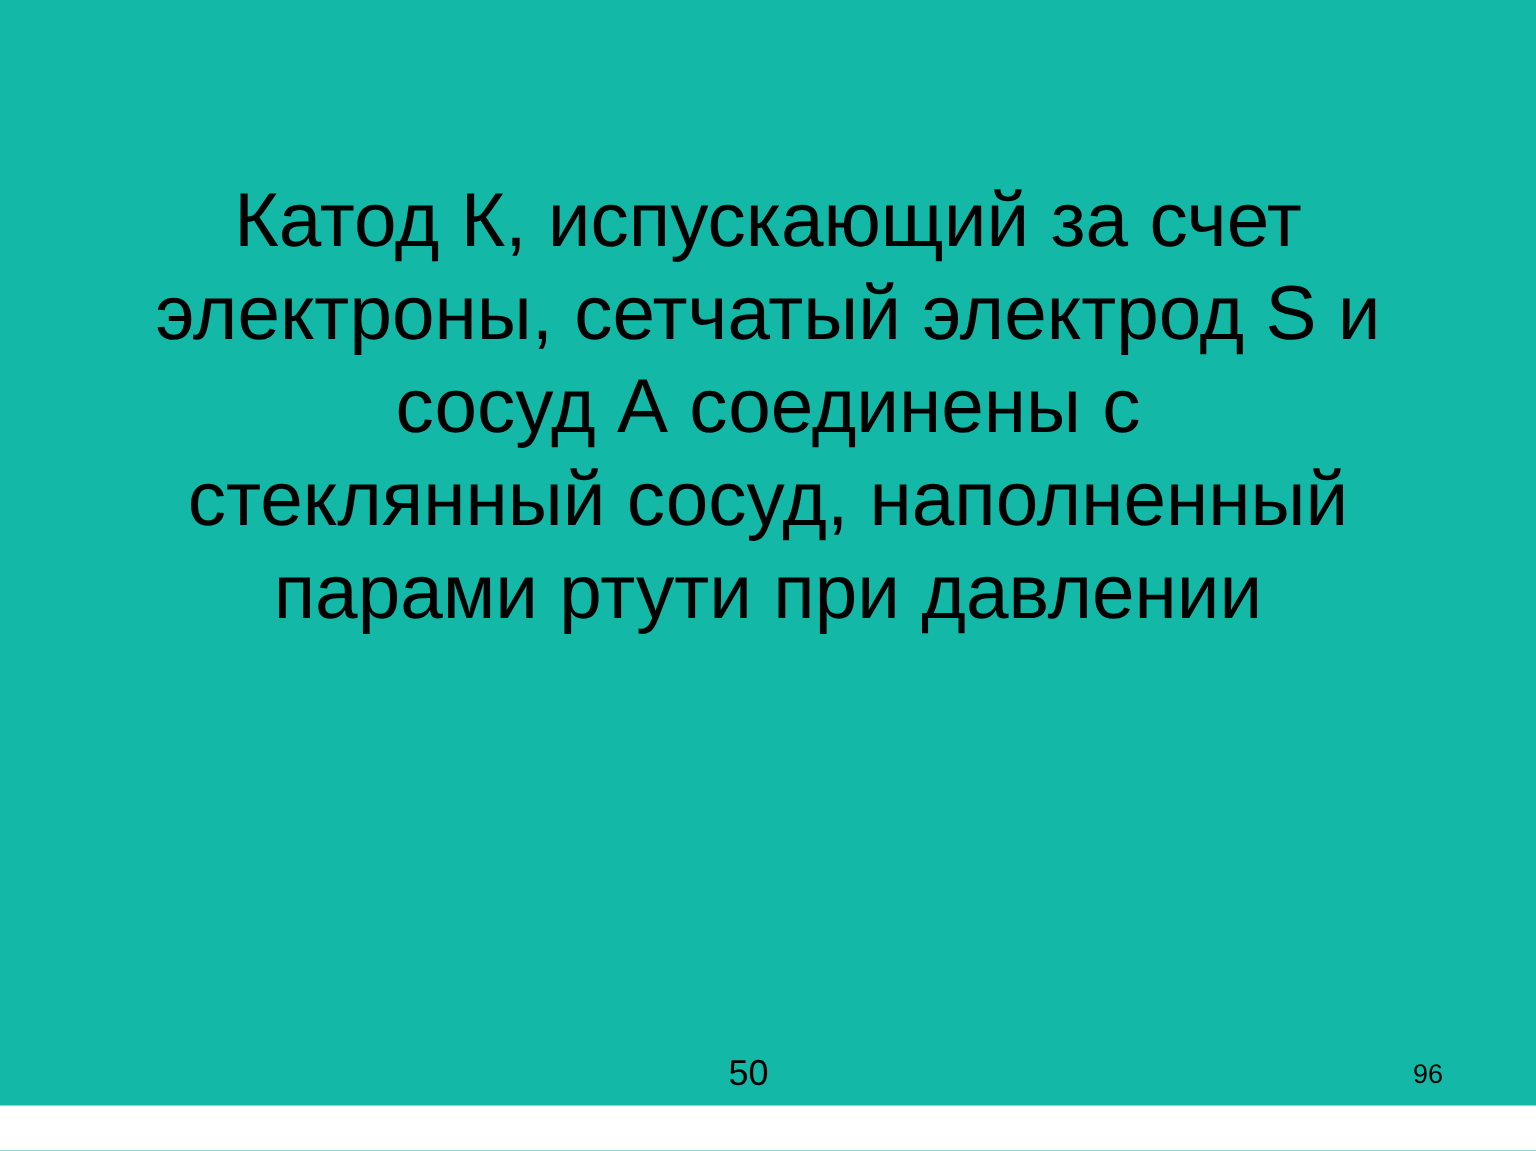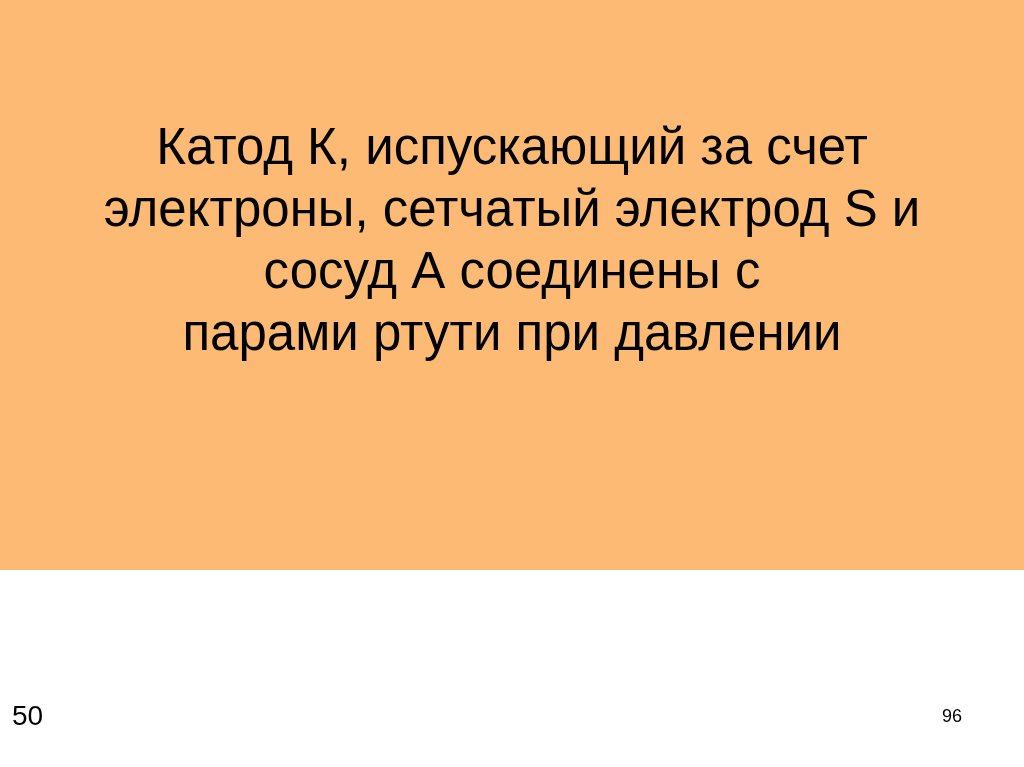--- a/index.html
+++ b/index.html
@@ -12,22 +12,22 @@
     background: #ffffff;
     font-family: "Liberation Sans", sans-serif;
     position: relative;
     overflow: hidden;
   }
   .slide {
     position: absolute;
     top: 0;
     left: 0;
     width: 1024px;
-    height: 570px;
-    background: #fdba74;
+    height: 737px;
+    background: #14b8a6;
   }
   .body-text {
     position: absolute;
     top: 116px;
     left: 0;
     width: 1024px;
     text-align: center;
     font-size: 51px;
     line-height: 62px;
     color: #000000;
@@ -41,24 +41,24 @@
   }
   .formula-symbol {
     font-style: italic;
   }
   .formula-rest {
     white-space: pre-wrap;
   }
   .page-number-center {
     position: absolute;
     top: 700px;
-    left: 12px;
+    left: 0;
     width: 998px;
-    text-align: left;
-    font-size: 28px;
+    text-align: center;
+    font-size: 24px;
     line-height: 32px;
     color: #000000;
   }
   .page-number-right {
     position: absolute;
     top: 700px;
     right: 62px;
     font-size: 18px;
     line-height: 32px;
     color: #000000;
@@ -66,19 +66,20 @@
 </style>
 </head>
 <body>
 
 <div class="slide">
 
   <div class="body-text">
     <div class="text-line">Катод К, испускающий за счет</div>
     <div class="text-line">электроны, сетчатый электрод S и</div>
     <div class="text-line">сосуд А соединены с</div>
+    <div class="text-line">стеклянный сосуд, наполненный</div>
     <div class="text-line">парами ртути при давлении</div>
   </div>
 
   <div class="page-number-center">50</div>
   <div class="page-number-right">96</div>
 
 </div>
 
 </body></html>

